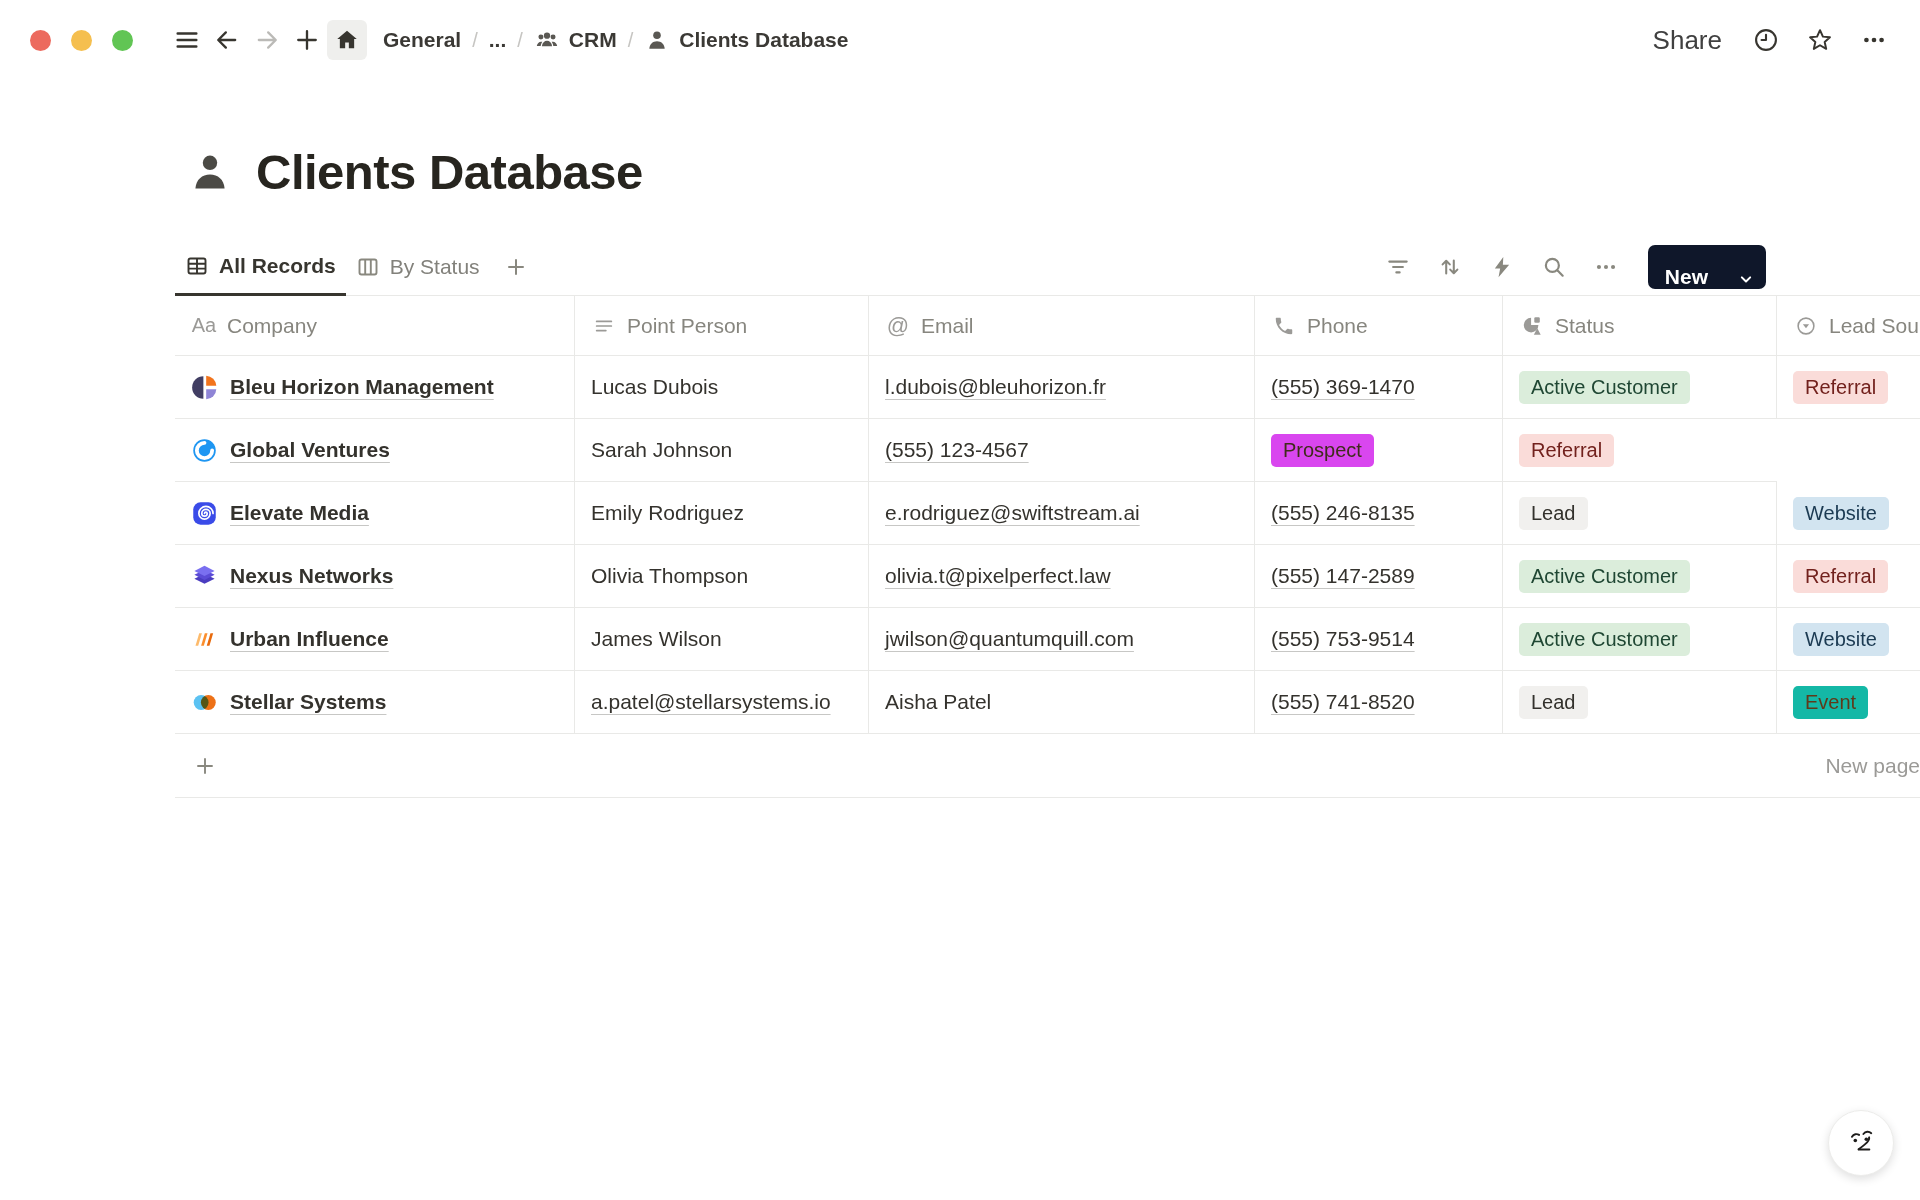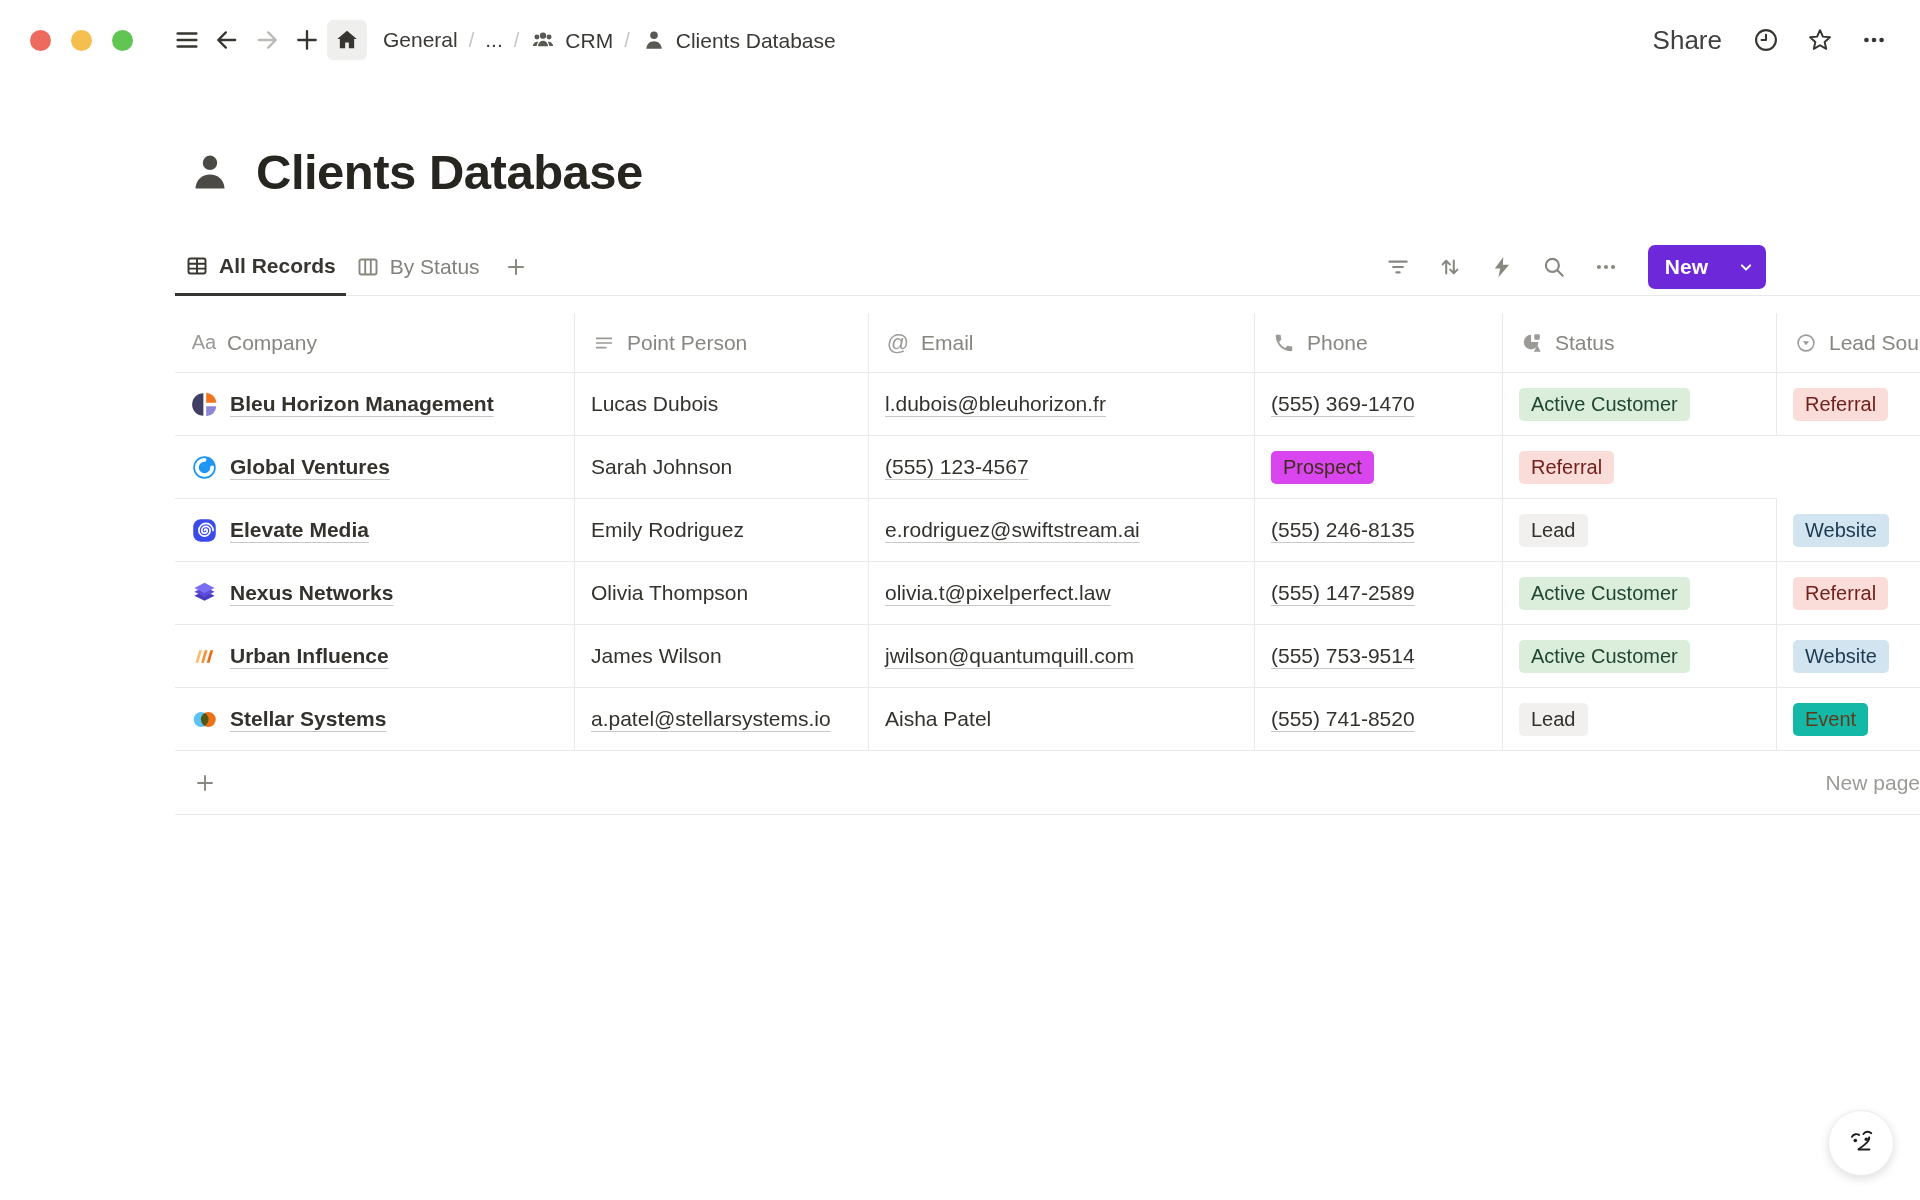--- a/index.html
+++ b/index.html
@@ -9,41 +9,41 @@
   
   .topbar { height:80px; display:flex; align-items:center; padding:0 26px 0 30px; }
   .lights { display:flex; gap:20px; margin-right:34px; }
   .light { width:21px; height:21px; border-radius:50%; }
   .l-red{background:#EC6A5E;} .l-yellow{background:#F5BF4F;} .l-green{background:#61C554;}
   .tb-btn { width:40px; height:40px; display:flex; align-items:center; justify-content:center;
     border-radius:6px; flex:0 0 auto; }
   .tb-btn svg { display:block; }
   .home-chip { background:#EFEFED; }
   .crumbs { display:flex; align-items:center; margin-left:10px; font-size:21px; color:#3B3935; white-space:nowrap; }
-  .crumb { display:flex; align-items:flex-end; gap:9px; padding:4px 6px; border-radius:5px; cursor:pointer; }
+  .crumb { display:flex; align-items:center; gap:9px; padding:4px 6px; border-radius:5px; cursor:pointer;font-weight:bold; }
   .crumb-sep { color:#C6C5C2; margin:0 5px; font-size:20px; }
   .topbar-right { margin-left:auto; display:flex; align-items:center; gap:14px; }
   .share { font-size:26px; color:#404040; padding:6px 10px; border-radius:5px; }
 
   
   .title-block { margin:64px 0 0 186px; display:flex; align-items:center; gap:22px; }
   .title-icon svg { display:block; }
   h1.page-title { font-size:49px; font-weight:bold; color:#27251F; letter-spacing:-0.5px; }
 
   
-  .views-row { margin:38px 0 17px 175px; padding-right:154px; display:flex; align-items:center;
+  .views-row { margin:38px 0 0 175px; padding-right:154px; display:flex; align-items:center;
     border-bottom:1px solid #E9E9E7; height:58px; }
   .tab { display:flex; align-items:center; gap:10px; font-size:21px; padding:0 10px; height:100%; cursor:pointer; }
   .tab .tab-label { white-space:nowrap; }
   .tab.active { color:#37352F; font-weight:bold; border-bottom:3px solid #37352F; margin-bottom:-2px; }
   .tab.inactive { color:#82817B; }
   .tab-add { margin-left:6px; }
   .view-tools { margin-left:auto; display:flex; align-items:center; gap:12px; }
   .tool-btn { width:40px; height:40px; display:flex; align-items:center; justify-content:center; border-radius:5px; }
-  .new-btn { display:flex; align-items:center; background:#6d28d9; border-radius:7px; overflow:hidden;
+  .new-btn { display:flex; align-items:flex-end; background:#0f172a; border-radius:7px; overflow:hidden;
     height:44px; margin-left:10px; cursor:pointer; }
   .new-btn .new-label { color:#fff; font-weight:bold; font-size:21px; display:flex; align-items:center; padding:0 17px; }
   .new-btn .new-split { width:1px; background:rgba(255,255,255,.35); margin:7px 0; }
   .new-btn .new-caret { display:flex; align-items:center; padding:0 10px; }
 
   
   .table { margin-left:175px; }
   .trow { display:grid; grid-template-columns:400px 294px 386px 248px 274px 420px; }
   .th, .td { display:flex; align-items:center; border-bottom:1px solid #E9E9E7; padding:0 12px 0 16px;
     overflow:hidden; white-space:nowrap; }

